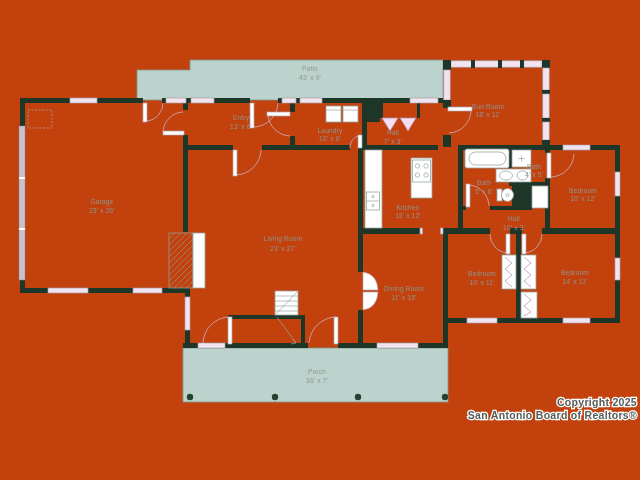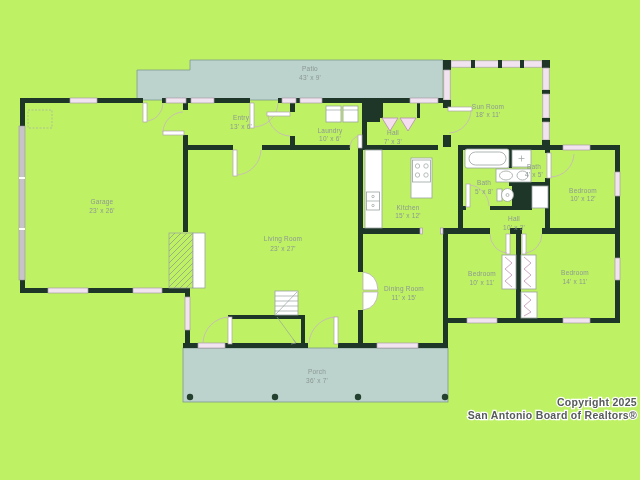--- a/index.html
+++ b/index.html
@@ -1,16 +1,16 @@
 <!DOCTYPE html>
 <html><head>
 <meta charset="utf-8">
 <style>
   html,body{margin:0;padding:0;background:#ffffff;}
-  #stage{position:relative;width:640px;height:480px;background:#bef264;overflow:hidden;
+  #stage{position:relative;width:640px;height:480px;background:#c2410c;overflow:hidden;
          font-family:"Liberation Sans", sans-serif;text-align:center;}
   svg{position:absolute;left:0;top:0;}
   .wall{fill:#1d3627;}
   .sage{fill:#bcd2cc;stroke:#7d9a90;stroke-width:.8;}
   .win{fill:#f1e4f0;stroke:#ab9daa;stroke-width:.7;}
   .leaf{fill:#ffffff;stroke:#b0a3af;stroke-width:.7;}
   .arc{fill:none;stroke:#c9b2c4;stroke-width:.8;}
   .fx{fill:#ffffff;stroke:#9aa39e;stroke-width:.8;}
   .fxl{fill:none;stroke:#9aa39e;stroke-width:.7;}
   .zig{fill:none;stroke:#c59fbc;stroke-width:.9;}

